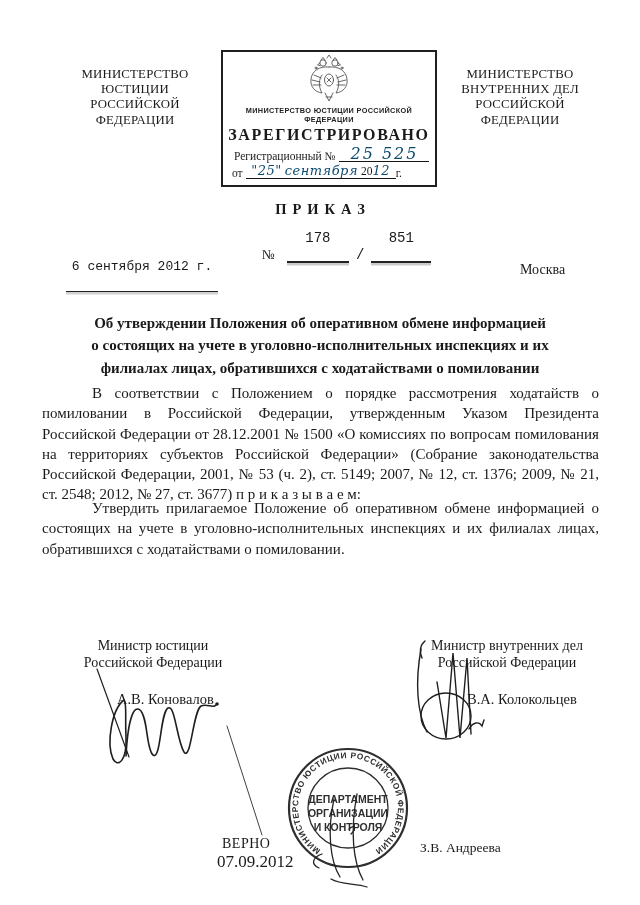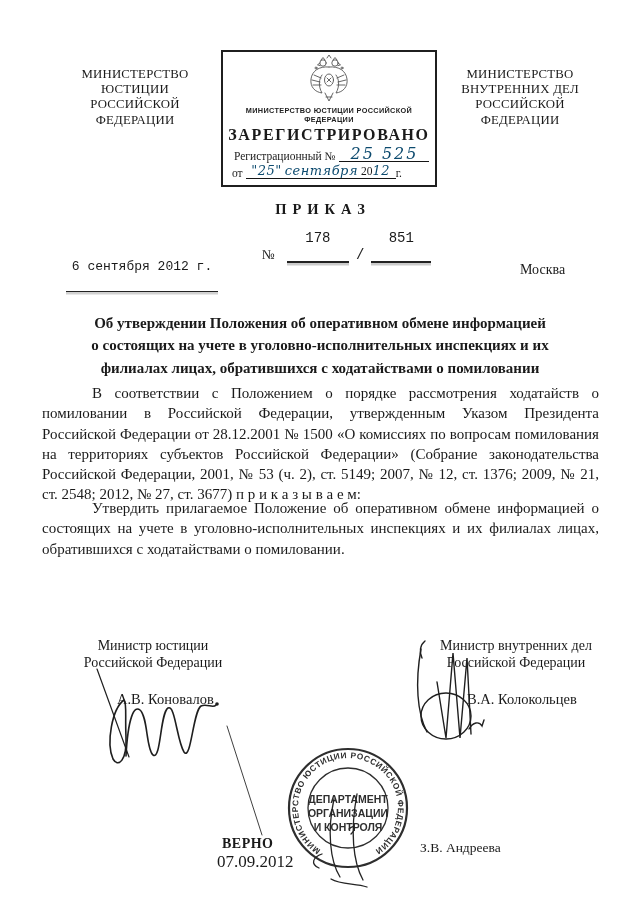--- a/index.html
+++ b/index.html
@@ -44,21 +44,21 @@
   
   .title{left:60px;top:312px;width:520px;text-align:center;font-weight:bold;font-size:15px;line-height:22.4px;}
   .para{left:42px;top:383px;width:557px;font-size:15px;line-height:20.3px;text-align:justify;text-indent:50px;}
   .para.p2{top:498px;}
 
   
   .sigpos{width:192px;text-align:center;font-size:14px;line-height:17px;top:637px;}
   .signame{top:691px;font-size:14.5px;}
 
   
-  .verno{left:222px;top:836px;font-weight:bold;font-size:14px;letter-spacing:.5px;}
+  .verno{left:222px;top:836px;font-weight:normal;font-size:14px;letter-spacing:.5px;}
   .vdate{left:217px;top:852px;font-size:17px;}
   .clerk{left:420px;top:840px;font-size:13.5px;}
 
   .overlay{left:0;top:0;pointer-events:none;}
   svg text{font-family:"Liberation Sans",sans-serif;}
 </style>
 </head>
 <body>
 
 <div class="abs ministry" style="left:52px;top:67px;">
@@ -130,21 +130,21 @@
 
 <div class="abs para">В соответствии с Положением о порядке рассмотрения ходатайств о помиловании в Российской Федерации, утвержденным Указом Президента Российской Федерации от 28.12.2001 № 1500 «О комиссиях по вопросам помилования на территориях субъектов Российской Федерации» (Собрание законодательства Российской Федерации, 2001, № 53 (ч. 2), ст. 5149; 2007, № 12, ст. 1376; 2009, № 21, ст. 2548; 2012, № 27, ст. 3677) п р и к а з ы в а е м:</div>
 <div class="abs para p2">Утвердить прилагаемое Положение об оперативном обмене информацией о состоящих на учете в уголовно-исполнительных инспекциях и их филиалах лицах, обратившихся с ходатайствами о помиловании.</div>
 
 <div class="abs sigpos" style="left:57px;">
   <div>Министр юстиции</div>
   <div>Российской Федерации</div>
 </div>
 <div class="abs signame" style="left:117px;">А.В. Коновалов</div>
 
-<div class="abs sigpos" style="left:426px;width:180px;">
+<div class="abs sigpos" style="left:417px;width:180px;">
   <div>Министр внутренних дел</div>
   <div>Российской Федерации</div>
 </div>
 <div class="abs signame" style="left:467px;">В.А. Колокольцев</div>
 
 <div class="abs" style="left:282px;top:746px;">
   <svg width="132" height="126" viewBox="0 0 132 126">
     <circle cx="66" cy="62" r="59" fill="none" stroke="#2e2e2e" stroke-width="2.2"></circle>
     <circle cx="66" cy="62" r="40" fill="none" stroke="#2e2e2e" stroke-width="1.3"></circle>
     <path id="ringpath" d="M 66,62 m -50,0 a 50,50 0 1,1 100,0 a 50,50 0 1,1 -100,0" fill="none"></path>

